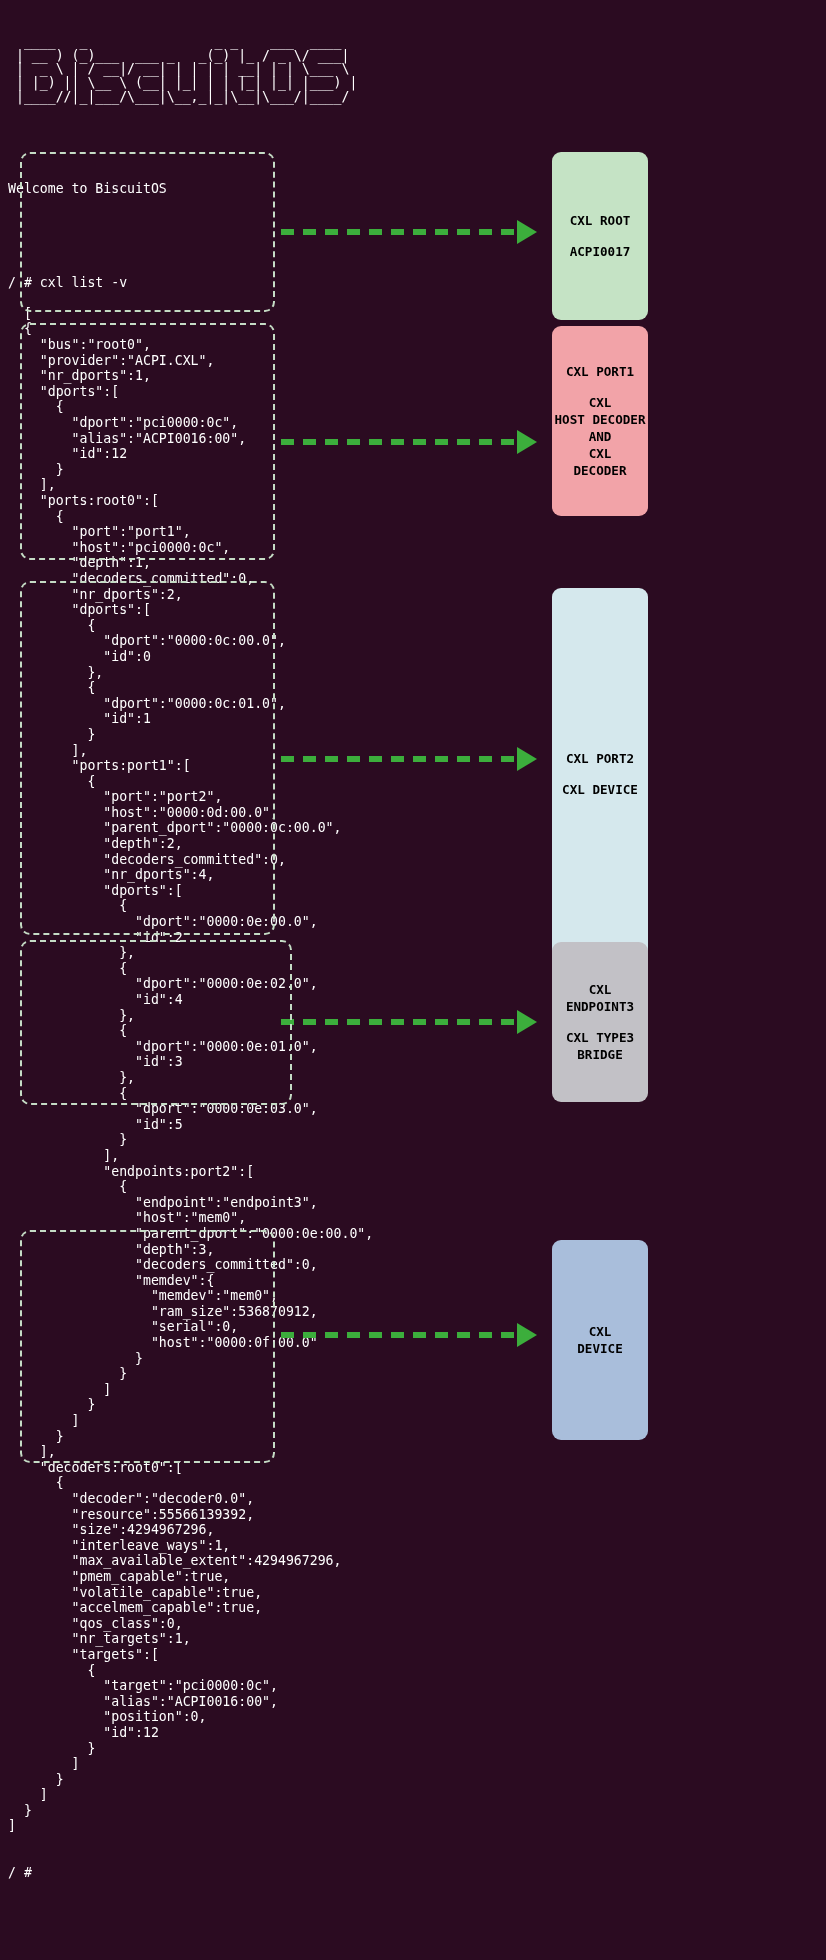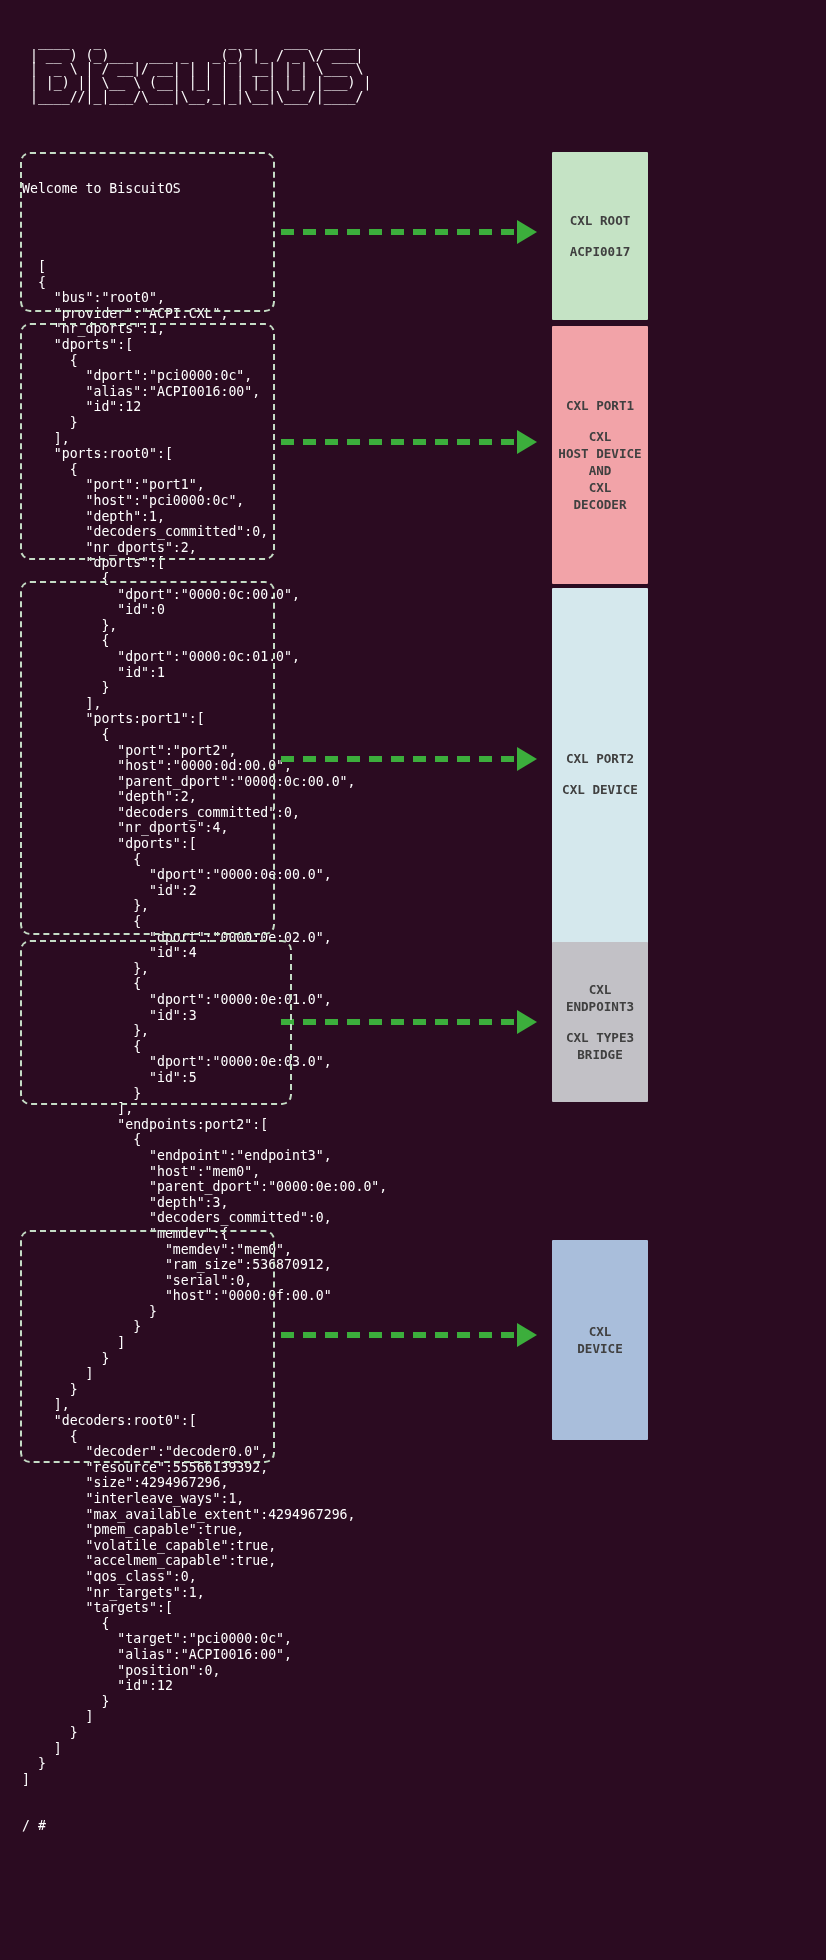--- a/index.html
+++ b/index.html
@@ -11,21 +11,21 @@
     width: 826px;
     height: 1960px;
     position: relative;
     overflow: hidden;
     font-family: "DejaVu Sans Mono", "Liberation Mono", monospace;
   }
 
   
   #terminal {
     position: absolute;
-    left: 18px; top: 0;
+    left: 4px; top: 0;
     width: 762px;
     height: 1960px;
     color: #ffffff;
     font-size: 13.2px;
     line-height: 15.6px;
     white-space: pre;
     padding: 4px 11px 0 4px;
     box-sizing: border-box;
     z-index: 2;
   }
@@ -36,22 +36,22 @@
     white-space: pre;
     display: block;
   }
   .term-line { display: block; }
   .blank { display: block; height: 15.6px; }
 
   
   .callout {
     position: absolute;
     z-index: 3;
-    border-radius: 1px;
-    color: #404040;
+    border-radius: 9px;
+    color: #000000;
     font-family: "DejaVu Sans Mono", "Liberation Mono", monospace;
     font-size: 12.6px;
     font-weight: bold;
     line-height: 17px;
     display: flex;
     flex-direction: column;
     justify-content: center;
     align-items: center;
     text-align: center;
     box-sizing: border-box;
@@ -101,20 +101,21 @@
 
 <div id="terminal">
   <span id="banner">  ____   _                _ _    ___  ____  
  | __ ) (_)___  ___ _   _(_) |_ / _ \/ ___| 
  |  _ \ | / __|/ __| | | | | __| | | \___ \ 
  | |_) || \__ \ (__| |_| | | |_| |_| |___) |
  |____//|_|___/\___|\__,_|_|\__|\___/|____/ </span>
   <span class="blank"></span>
   <span class="term-line">Welcome to BiscuitOS</span>
   <span class="blank"></span>
+  <span class="term-line">/ # cxl list -v</span>
   <span id="json-output">[
   {
     "bus":"root0",
     "provider":"ACPI.CXL",
     "nr_dports":1,
     "dports":[
       {
         "dport":"pci0000:0c",
         "alias":"ACPI0016:00",
         "id":12
@@ -235,25 +236,25 @@
 <div class="arrow" style="left:281px; top:1332px; width:240px;">
   <span class="shaft"></span>
   <span class="head"></span>
 </div>
 
 <div class="callout" id="callout-0" style="left:552px; top:152px; width:96px; height:168px; background:#c5e3c5;">
     <span class="c-line">CXL ROOT</span>
     <span class="c-gap"></span>
     <span class="c-line">ACPI0017</span>
   </div>
-<div class="callout" id="callout-1" style="left:552px; top:326px; width:96px; height:258px; background:#f2a3a8;">
+<div class="callout" id="callout-1" style="left:552px; top:326px; width:96px; height:190px; background:#f2a3a8;">
     <span class="c-line">CXL PORT1</span>
     <span class="c-gap"></span>
     <span class="c-line">CXL</span>
-    <span class="c-line">HOST DEVICE</span>
+    <span class="c-line">HOST DECODER</span>
     <span class="c-line">AND</span>
     <span class="c-line">CXL</span>
     <span class="c-line">DECODER</span>
   </div>
 <div class="callout" id="callout-2" style="left:552px; top:588px; width:96px; height:372px; background:#d5e8ed;">
     <span class="c-line">CXL PORT2</span>
     <span class="c-gap"></span>
     <span class="c-line">CXL DEVICE</span>
   </div>
 <div class="callout" id="callout-3" style="left:552px; top:942px; width:96px; height:160px; background:#c2c1c6;">

